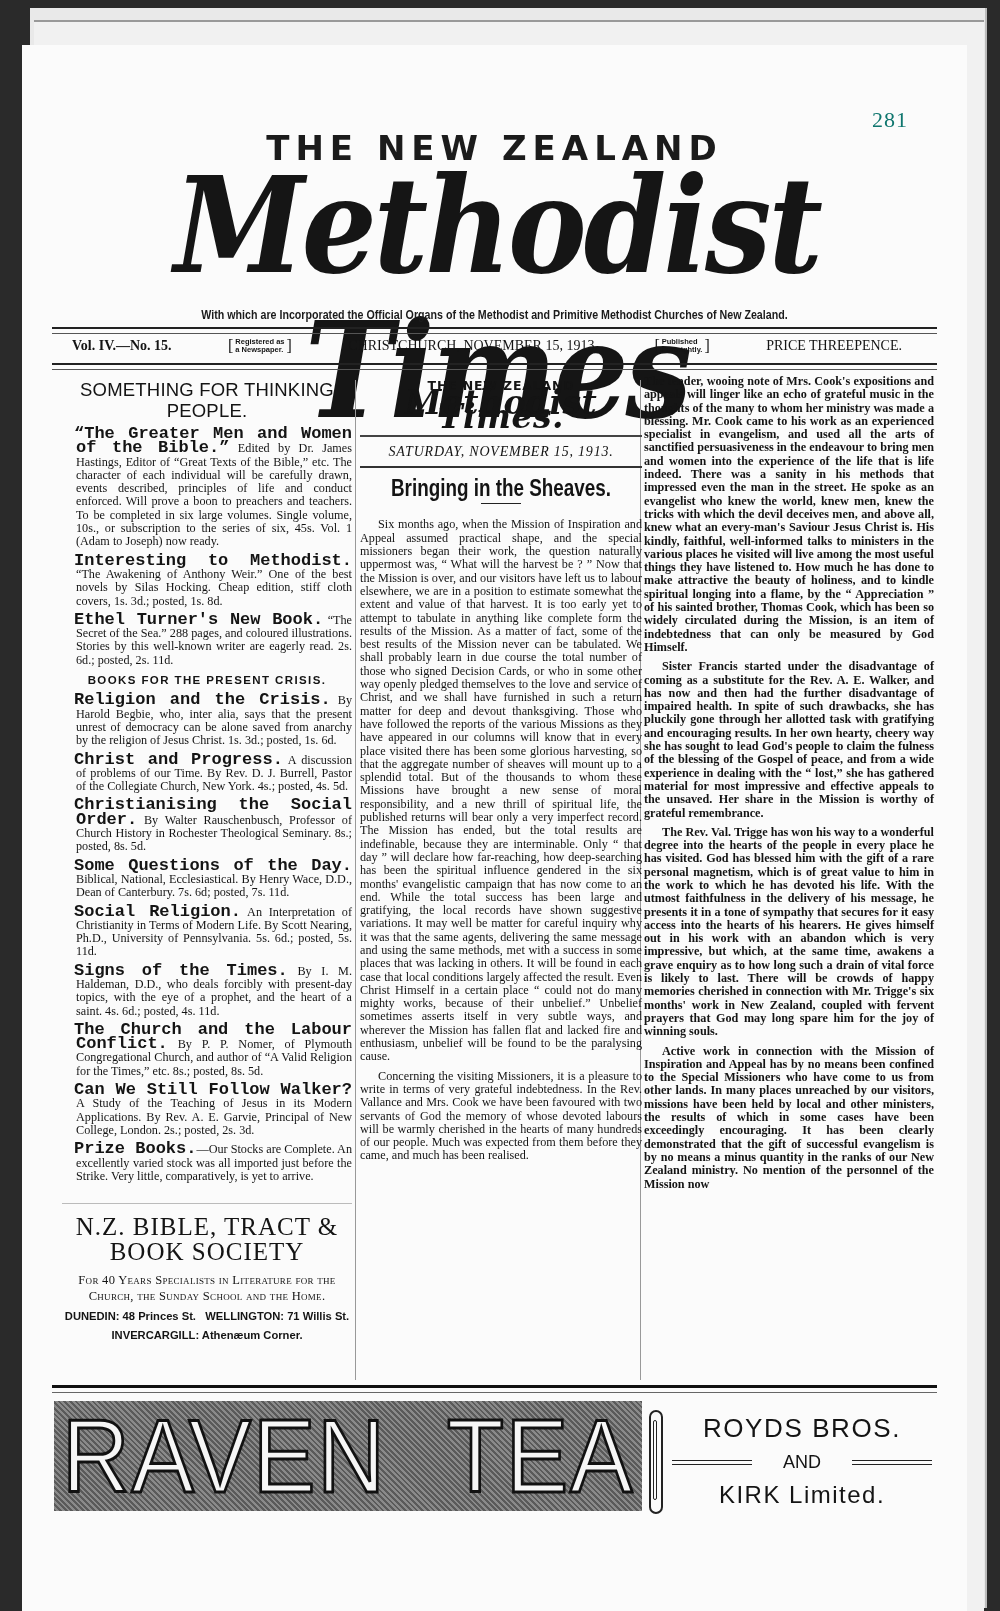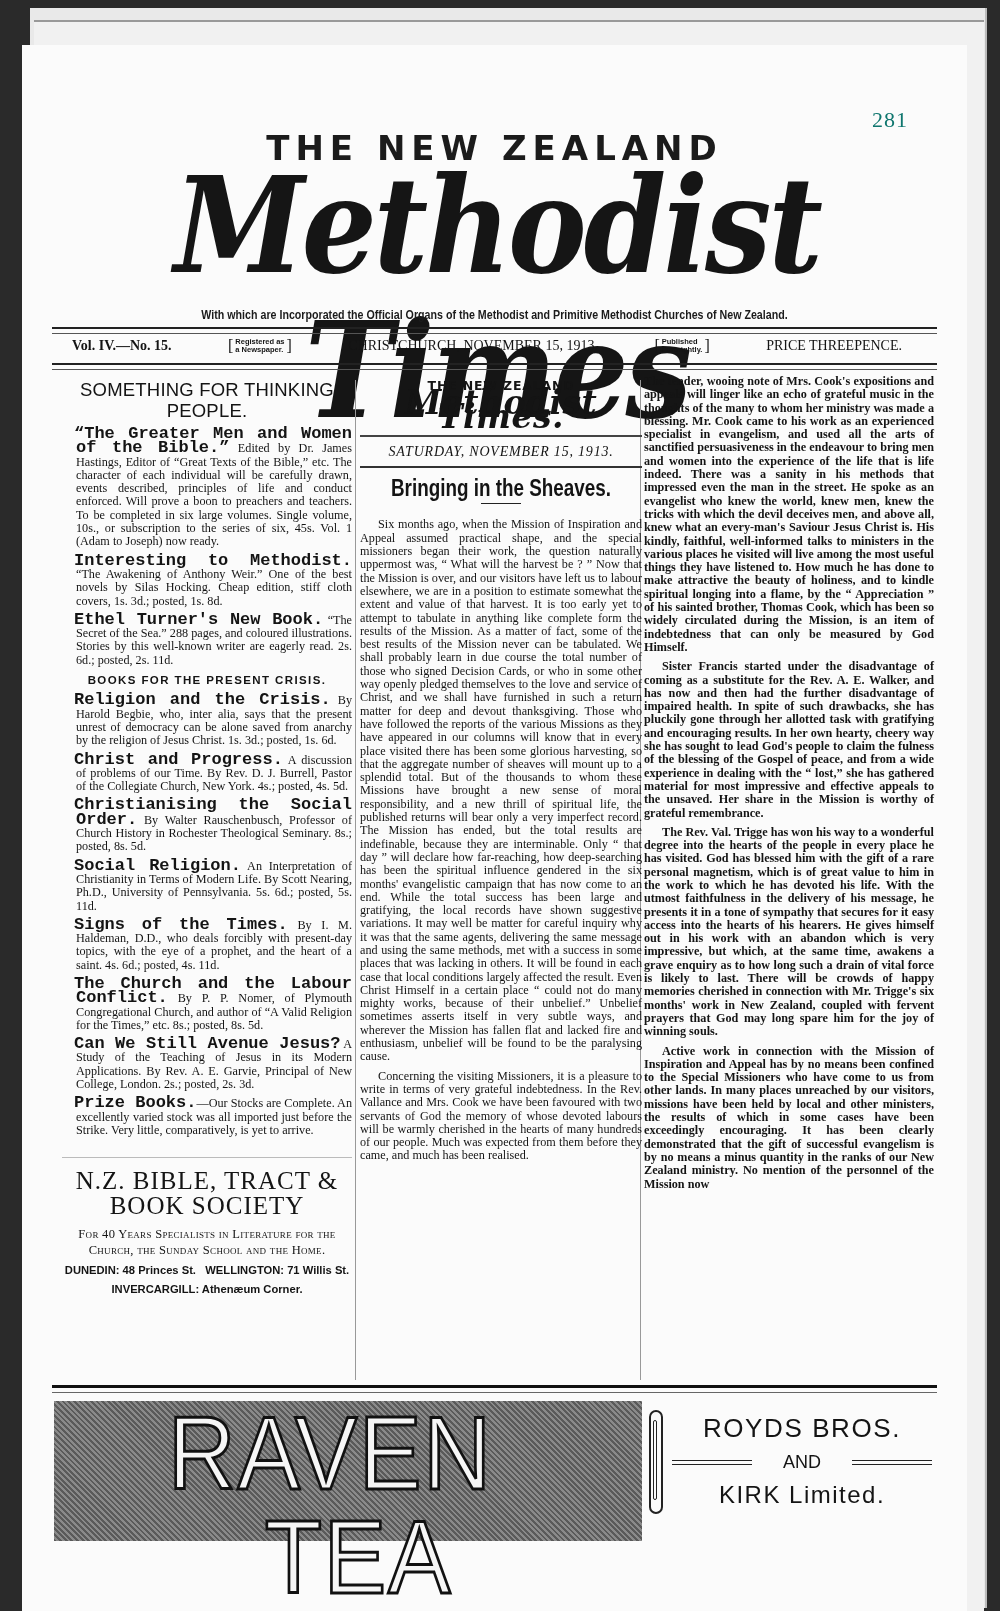--- a/index.html
+++ b/index.html
@@ -90,24 +90,24 @@
   .headline {
     text-align: center; font-family: "Liberation Sans", sans-serif; font-weight: bold; font-size: 23px;
     transform: scaleX(0.82); margin: 14px 0 6px 0;
   }
   .short-rule { width: 40px; height: 1px; background: #222; margin: 8px auto 14px auto; }
   .para { text-indent: 18px; margin: 0 0 6px 0; }
   .para.first { text-indent: 18px; }
 
   .footer-rule { position: absolute; left: 30px; top: 1340px; width: 885px; height: 4px; border-top: 3px solid #111; border-bottom: 1px solid #666; }
   .ad-raven {
-    position: absolute; left: 32px; top: 1356px; width: 588px; height: 140px;
+    position: absolute; left: 32px; top: 1356px; width: 588px; height: 110px;
     display: flex; align-items: center; justify-content: space-between;
     background: repeating-linear-gradient(45deg, #5a5a5a 0 2px, #8a8a8a 2px 4px);
-    padding: 0 8px; box-sizing: border-box; flex-direction: column;
+    padding: 0 8px; box-sizing: border-box;
   }
   .ad-raven .word {
     font-family: "Liberation Sans", sans-serif; font-size: 104px; line-height: 104px; letter-spacing: 2px;
     color: #f6f6f6; -webkit-text-stroke: 3px #111; transform: scaleX(0.9); transform-origin: left center;
   }
   .ad-raven .word2 { transform-origin: right center; }
   .ad-clip {
     position: absolute; left: 627px; top: 1365px; width: 10px; height: 100px;
     border: 2px solid #222; border-radius: 8px;
   }
@@ -152,24 +152,25 @@
 
     <p class="book"><span class="bt">“The Greater Men and Women of the Bible.”</span> <span>Edited by Dr. James Hastings, Editor of “Great Texts of the Bible,” etc. The character of each individual will be carefully drawn, events described, principles of life and conduct enforced. Will prove a boon to preachers and teachers. To be completed in six large volumes. Single volume, 10s., or subscription to the series of six, 45s. Vol. 1 (Adam to Joseph) now ready.</span></p>
     <p class="book"><span class="bt">Interesting to Methodist.</span> <span>“The Awakening of Anthony Weir.” One of the best novels by Silas Hocking. Cheap edition, stiff cloth covers, 1s. 3d.; posted, 1s. 8d.</span></p>
     <p class="book"><span class="bt">Ethel Turner's New Book.</span> <span>“The Secret of the Sea.” 288 pages, and coloured illustrations. Stories by this well-known writer are eagerly read. 2s. 6d.; posted, 2s. 11d.</span></p>
 
     <div class="section-head">BOOKS FOR THE PRESENT CRISIS.</div>
 
     <p class="book"><span class="bt">Religion and the Crisis.</span> <span>By Harold Begbie, who, inter alia, says that the present unrest of democracy can be alone saved from anarchy by the religion of Jesus Christ. 1s. 3d.; posted, 1s. 6d.</span></p>
     <p class="book"><span class="bt">Christ and Progress.</span> <span>A discussion of problems of our Time. By Rev. D. J. Burrell, Pastor of the Collegiate Church, New York. 4s.; posted, 4s. 5d.</span></p>
     <p class="book"><span class="bt">Christianising the Social Order.</span> <span>By Walter Rauschenbusch, Professor of Church History in Rochester Theological Seminary. 8s.; posted, 8s. 5d.</span></p>
+    <p class="book"><span class="bt">Some Questions of the Day.</span> <span>Biblical, National, Ecclesiastical. By Henry Wace, D.D., Dean of Canterbury. 7s. 6d; posted, 7s. 11d.</span></p>
     <p class="book"><span class="bt">Social Religion.</span> <span>An Interpretation of Christianity in Terms of Modern Life. By Scott Nearing, Ph.D., University of Pennsylvania. 5s. 6d.; posted, 5s. 11d.</span></p>
     <p class="book"><span class="bt">Signs of the Times.</span> <span>By I. M. Haldeman, D.D., who deals forcibly with present-day topics, with the eye of a prophet, and the heart of a saint. 4s. 6d.; posted, 4s. 11d.</span></p>
     <p class="book"><span class="bt">The Church and the Labour Conflict.</span> <span>By P. P. Nomer, of Plymouth Congregational Church, and author of “A Valid Religion for the Times,” etc. 8s.; posted, 8s. 5d.</span></p>
-    <p class="book"><span class="bt">Can We Still Avenue Jesus?</span> <span>A Study of the Teaching of Jesus in its Modern Applications. By Rev. A. E. Garvie, Principal of New College, London. 2s.; posted, 2s. 3d.</span></p>
+    <p class="book"><span class="bt">Can We Still Follow Walker?</span> <span>A Study of the Teaching of Jesus in its Modern Applications. By Rev. A. E. Garvie, Principal of New College, London. 2s.; posted, 2s. 3d.</span></p>
     <p class="book"><span class="bt">Prize Books.</span><span>—Our Stocks are Complete. An excellently varied stock was all imported just before the Strike. Very little, comparatively, is yet to arrive.</span></p>
 
     <div class="ad-bible">
       <div class="ab-title">N.Z. BIBLE, TRACT &amp;</div>
       <div class="ab-title">BOOK SOCIETY</div>
       <div class="ab-desc">For 40 Years Specialists in Literature for the Church, the Sunday School and the Home.</div>
       <div class="ab-addr" style="white-space:pre;">DUNEDIN: 48 Princes St.   WELLINGTON: 71 Willis St.</div>
       <div class="ab-addr">INVERCARGILL: Athenæum Corner.</div>
     </div>
   </div>

